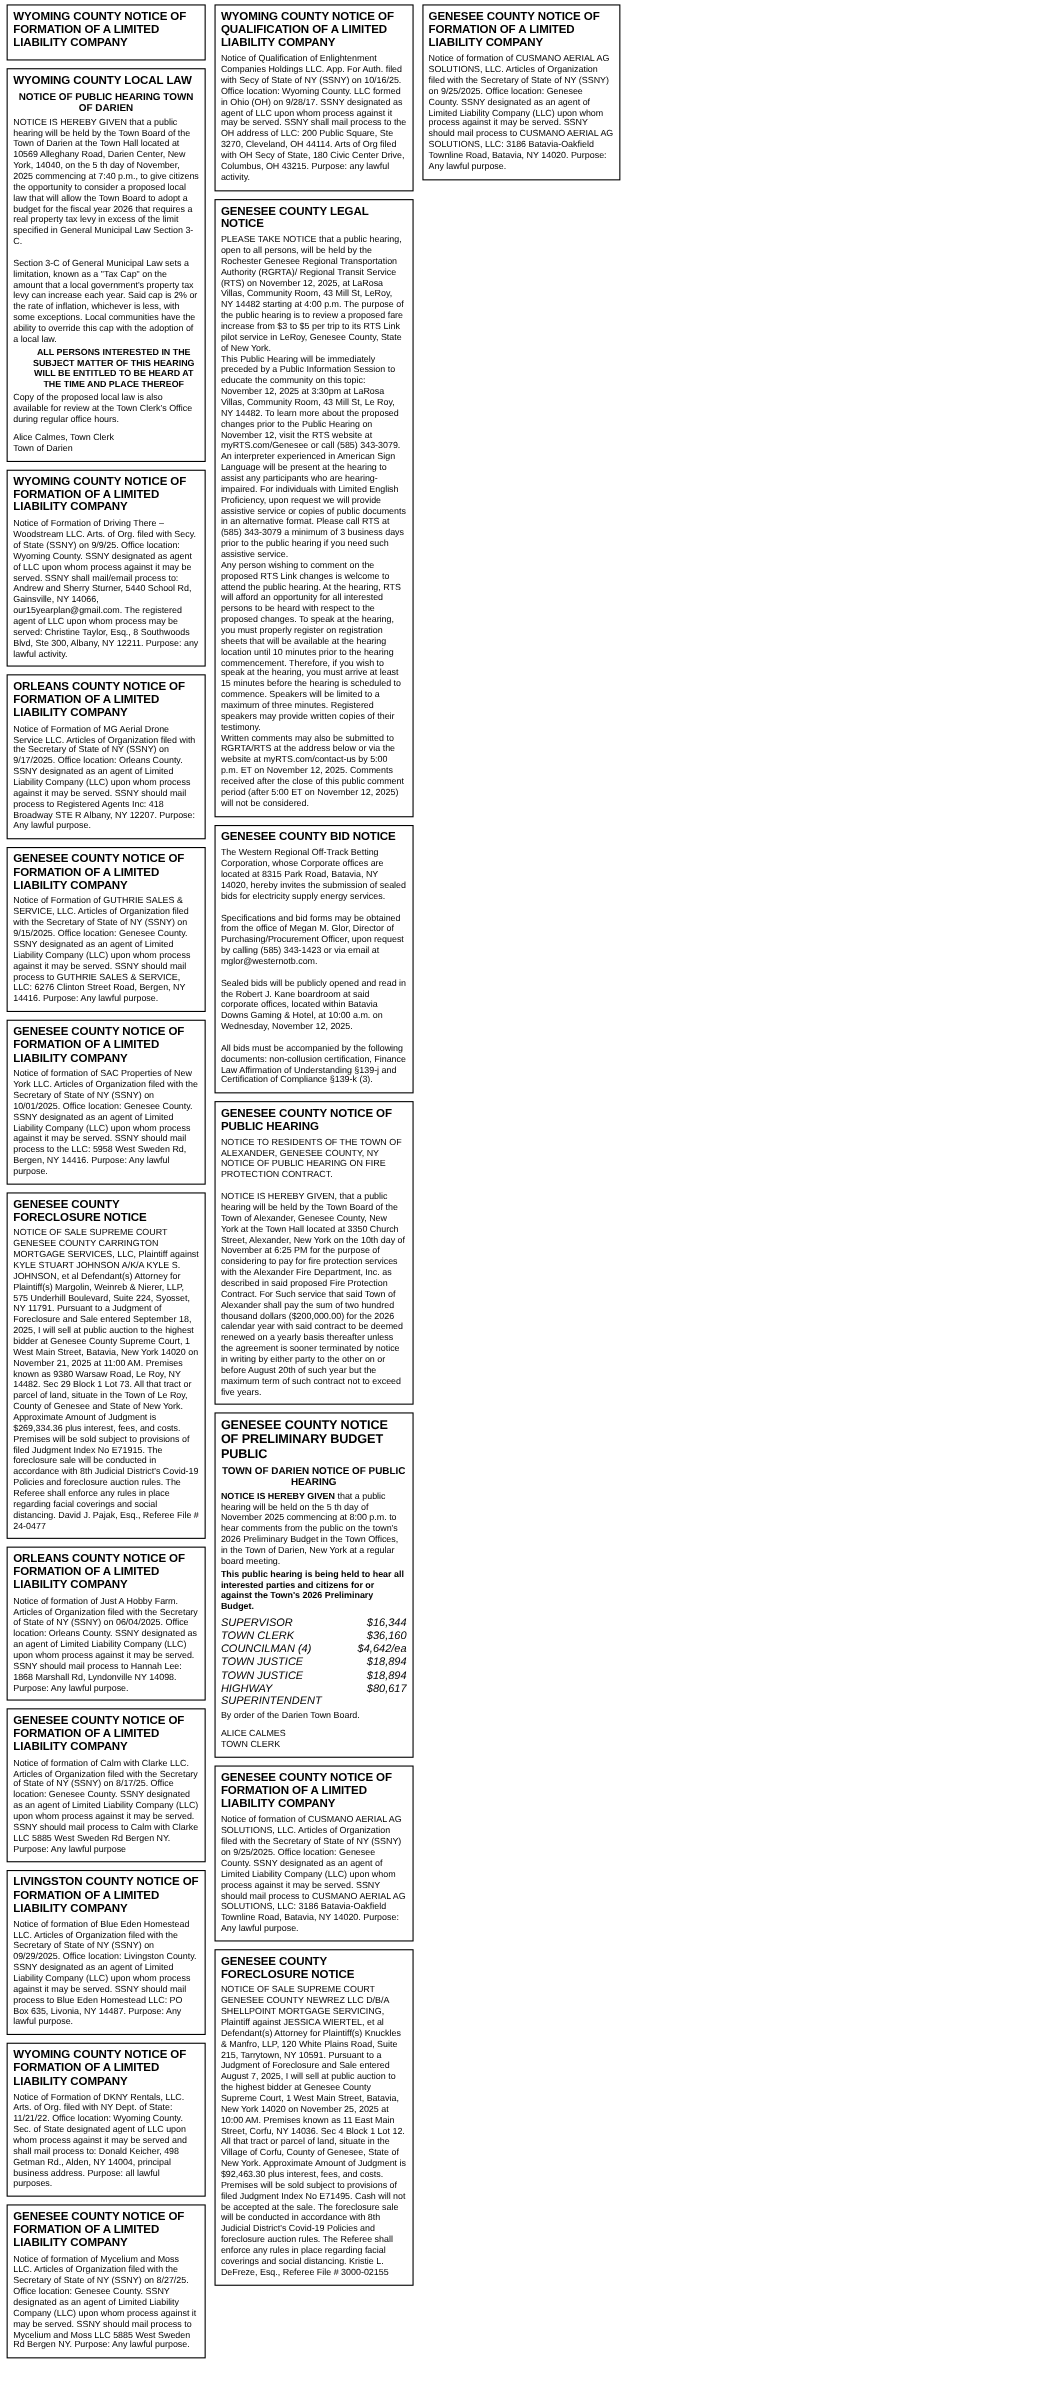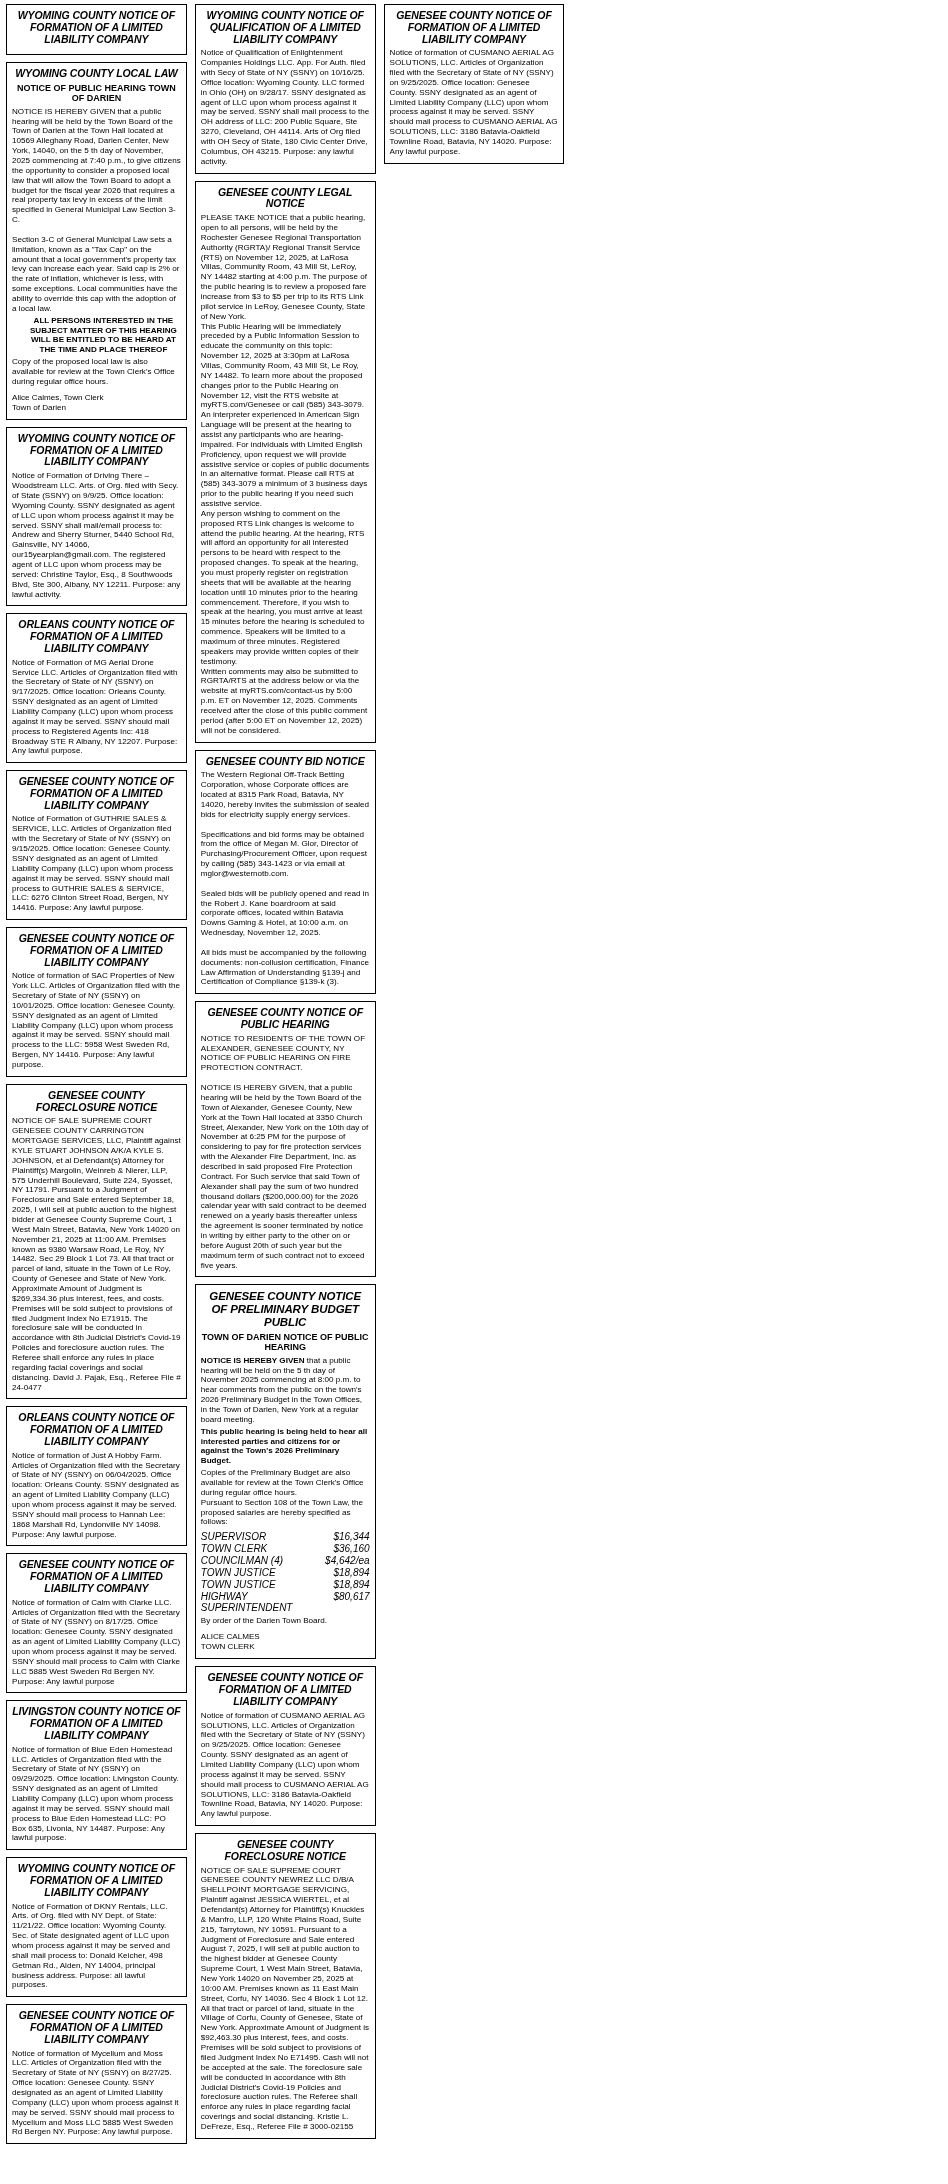--- a/index.html
+++ b/index.html
@@ -25,27 +25,26 @@
     border:1px solid #000;
     box-sizing:border-box;
     padding:4px 5px 6px 5px;
     margin:0 0 7px 0;
     break-inside:avoid;
     page-break-inside:avoid;
     display:block;
     overflow:hidden;
   }
   .hdr{
-    text-align:center;
+    text-align:left;
     font-weight:bold;
     font-size:10.5px;
     line-height:1.12;
     margin:1px 0 3px 0;
     letter-spacing:-0.1px;
-    font-style:italic;
   }
   .hdr.big{
     font-size:11.5px;
   }
   .sub{
     text-align:center;
     font-weight:bold;
     font-size:9px;
     line-height:1.15;
     margin:3px 0 3px 0;
@@ -243,22 +242,20 @@
 NOTICE IS HEREBY GIVEN, that a public hearing will be held by the Town Board of the Town of Alexander, Genesee County, New York at the Town Hall located at 3350 Church Street, Alexander, New York on the 10th day of November at 6:25 PM for the purpose of considering to pay for fire protection services with the Alexander Fire Department, Inc. as described in said proposed Fire Protection Contract. For Such service that said Town of Alexander shall pay the sum of two hundred thousand dollars ($200,000.00) for the 2026 calendar year with said contract to be deemed renewed on a yearly basis thereafter unless the agreement is sooner terminated by notice in writing by either party to the other on or before August 20th of such year but the maximum term of such contract not to exceed five years.</div>
     </div>
 
     <div class="ad">
       <div class="hdr big">GENESEE COUNTY
 NOTICE OF PRELIMINARY BUDGET PUBLIC</div>
       <div class="sub">TOWN OF DARIEN
 NOTICE OF PUBLIC HEARING</div>
       <div class="body"><span class="body bold">NOTICE IS HEREBY GIVEN</span><span> that a public hearing will be held on the 5 th day of November 2025 commencing at 8:00 p.m. to hear comments from the public on the town's 2026 Preliminary Budget in the Town Offices, in the Town of Darien, New York at a regular board meeting.</span></div>
       <div class="body bold tight">This public hearing is being held to hear all interested parties and citizens for or against the Town's 2026 Preliminary Budget.</div>
-      <div class="body tight"> Copies of the Preliminary Budget are also available for review at the Town Clerk's Office during regular office hours.
-Pursuant to Section 108 of the Town Law, the proposed salaries are hereby specified as follows:</div>
       <table class="budget-table">
         <tbody>
           <tr>
               <td>SUPERVISOR</td>
               <td class="amt">$16,344</td>
             </tr>
           <tr>
               <td>TOWN CLERK</td>
               <td class="amt">$36,160</td>
             </tr>

